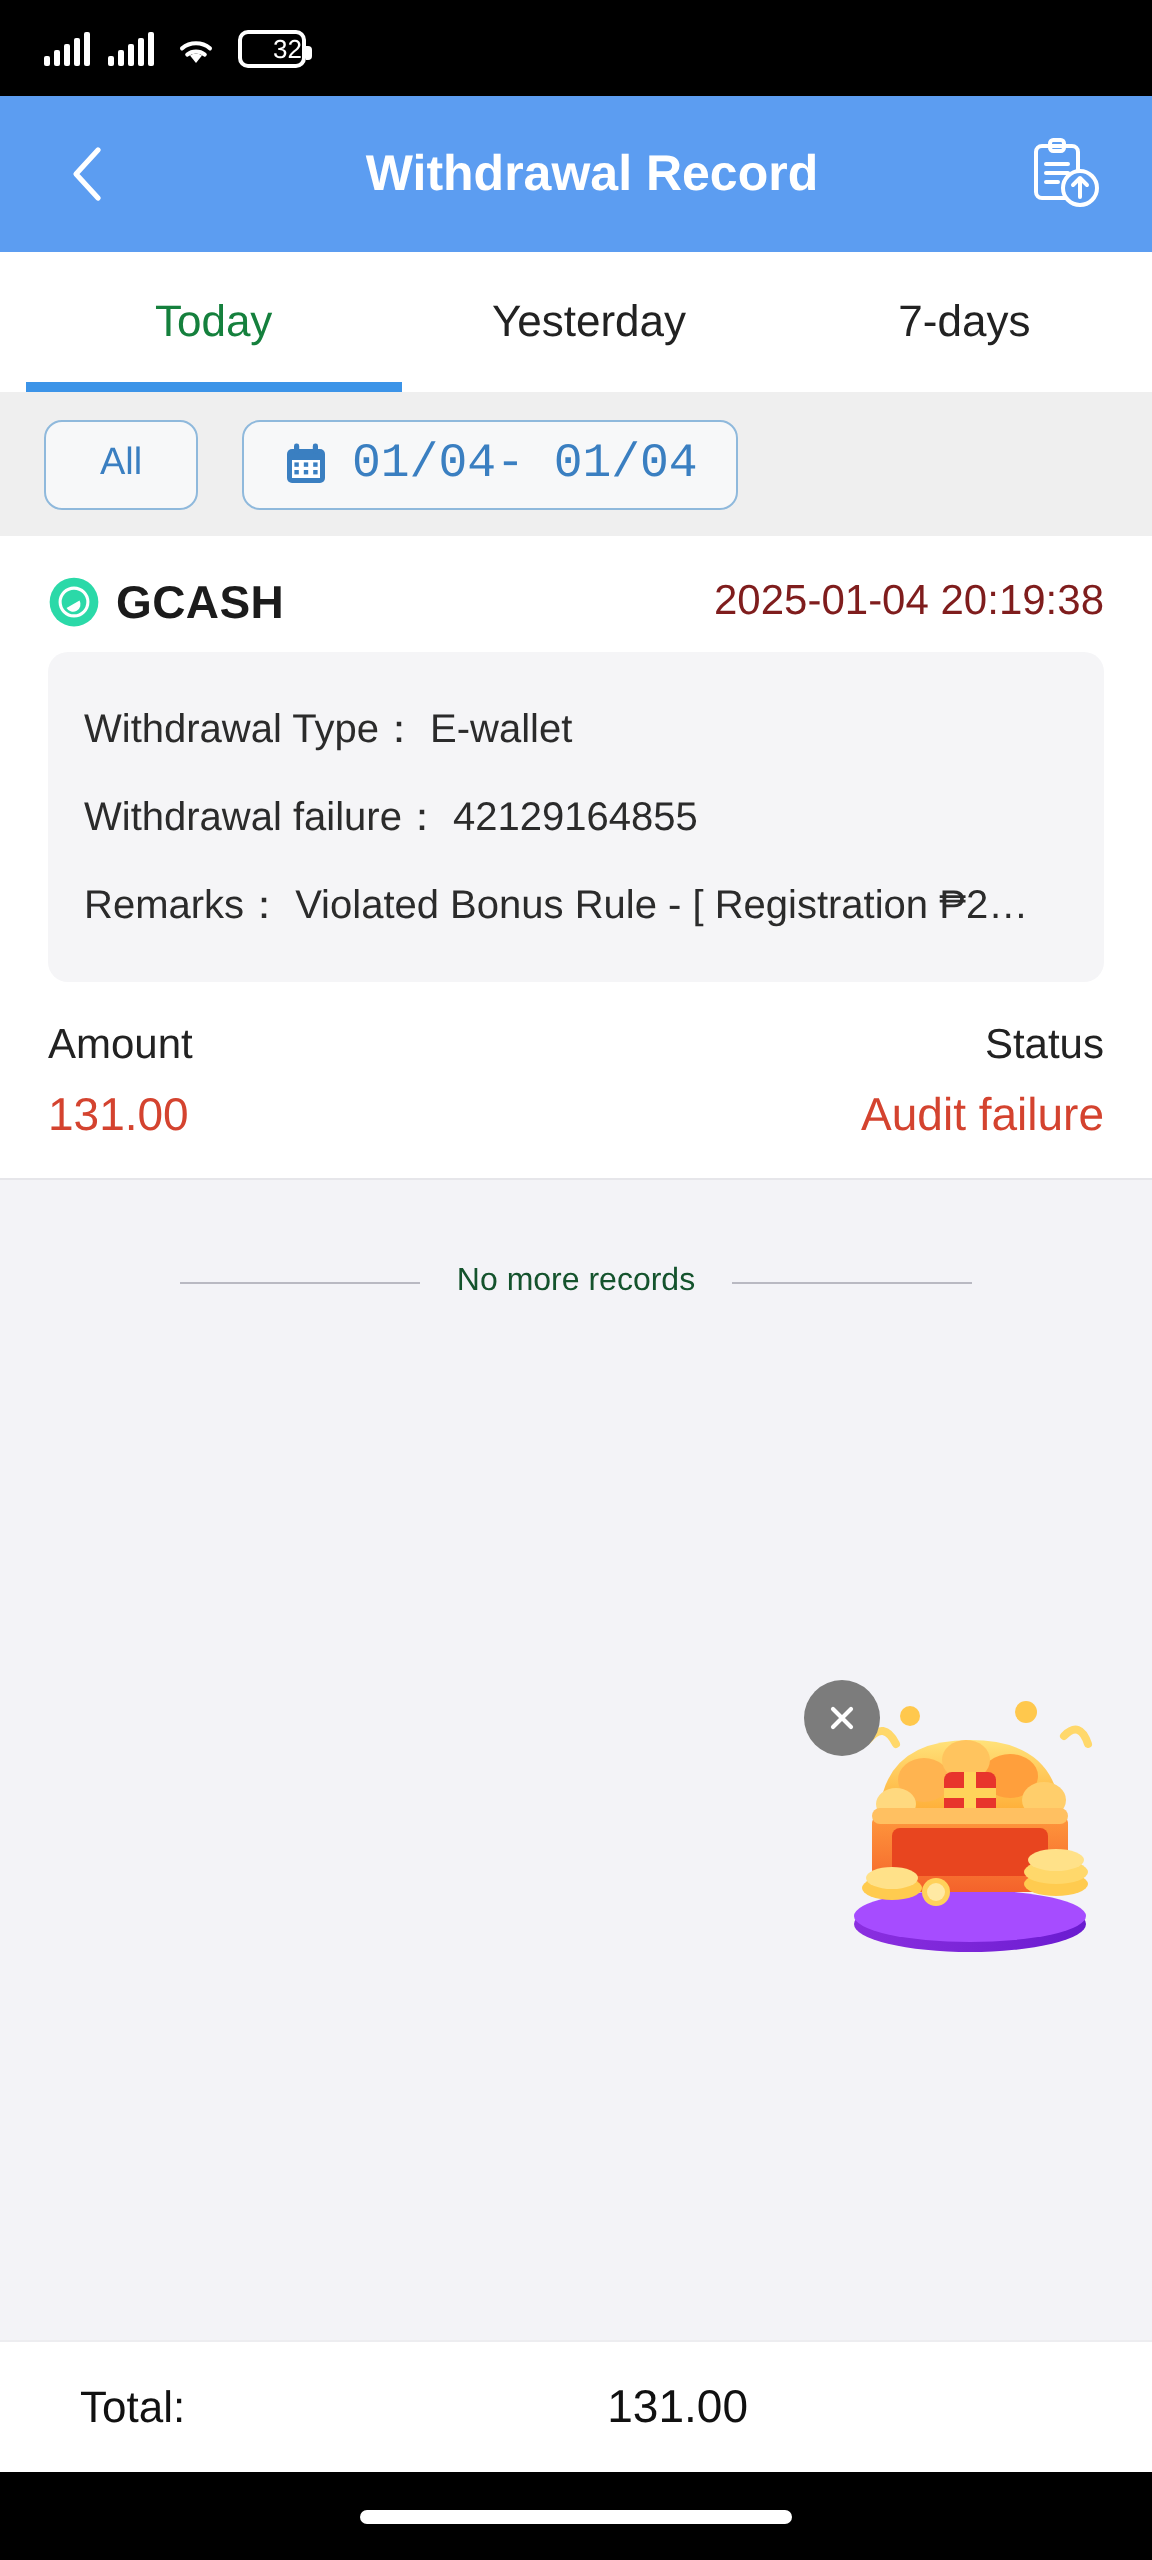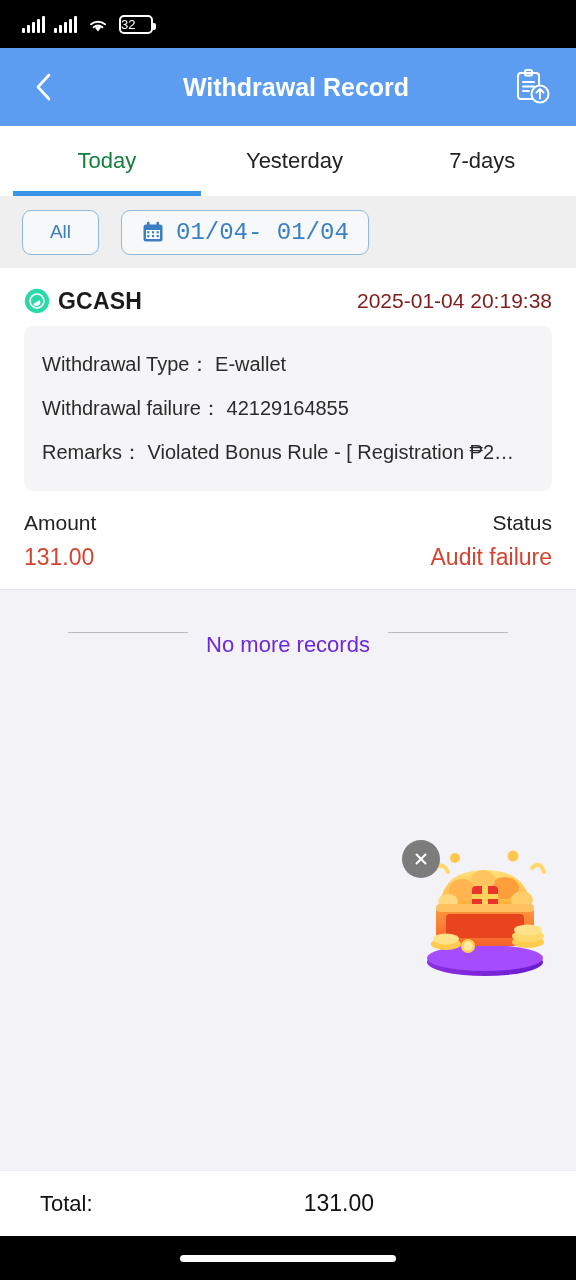--- a/index.html
+++ b/index.html
@@ -23,21 +23,21 @@
   .msgr { width:21px; height:21px; border-radius:6px;
     background:linear-gradient(135deg,#0695FF 0%,#A334FA 55%,#FF5E5B 100%);
     display:flex; align-items:center; justify-content:center; }
   .msgr svg { width:15px; height:15px; }
   .bars { display:flex; align-items:flex-end; gap:2px; height:18px; }
   .bars i { display:block; width:3px; background:#fff; border-radius:1px; }
   .bars i:nth-child(1){height:5px} .bars i:nth-child(2){height:8px}
   .bars i:nth-child(3){height:11px} .bars i:nth-child(4){height:14px}
   .bars i:nth-child(5){height:17px}
   .batt { width:34px; height:19px; border:2px solid #fff; border-radius:5px;
-    display:flex; align-items:center; justify-content:flex-start; position:relative; }
+    display:flex; align-items:center; justify-content:flex-end; position:relative; }
   .batt span { font-size:13px; line-height:1; }
   .batt::after { content:""; position:absolute; right:-5px; top:6px; width:3px; height:7px; background:#fff; border-radius:0 2px 2px 0; }
 
   
   .appbar {
     height:78px; background:#5C9DF1; flex:0 0 78px;
     display:flex; align-items:center; position:relative; padding:0 22px;
   }
   .back { width:44px; height:44px; display:flex; align-items:center; justify-content:center; cursor:pointer; }
   .appbar-title {
@@ -79,22 +79,22 @@
   .dvalue { color:#2b2b2b; }
 
   .rec-foot { display:flex; justify-content:space-between; padding-top:20px; }
   .foot-col { display:flex; flex-direction:column; gap:9px; }
   .foot-col.right { align-items:flex-end; }
   .foot-label { font-size:21px; color:#222; }
   .foot-value { font-size:23px; color:#D4432F; }
 
   
   .scroll-area { flex:1; background:#F3F3F7; position:relative; overflow:hidden; border-top:1px solid #E6E6EA; }
-  .nomore { display:flex; align-items:flex-start; justify-content:center; gap:18px;
-    padding-top:42px; color:#6d28d9; font-size:22px; }
+  .nomore { display:flex; align-items:center; justify-content:center; gap:18px;
+    padding-top:42px; color:#14532d; font-size:16px; }
   .nomore .ln { width:120px; height:1px; background:#B9B9C2; }
 
   
   .promo { position:absolute; right:16px; bottom:186px; width:150px; }
   .promo-close { position:absolute; left:-8px; top:6px; width:38px; height:38px;
     border-radius:50%; background:#7C7C7C; display:flex; align-items:center;
     justify-content:center; cursor:pointer; z-index:3; }
   .promo-close svg { width:18px; height:18px; }
   .promo-img { width:150px; height:150px; display:block; }
 

